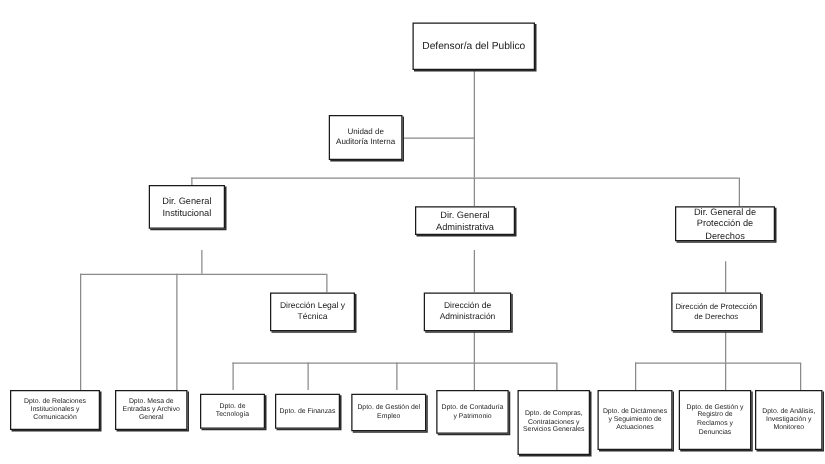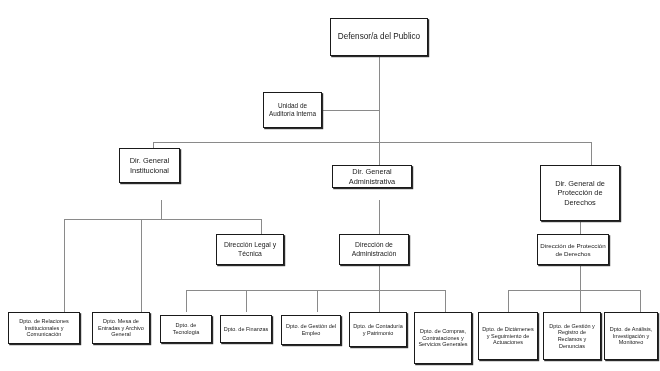--- a/index.html
+++ b/index.html
@@ -96,21 +96,21 @@
   </div>
 
   <div class="node lvl-dg" style="left:119px; top:148px; width:61px; height:35px;">
     <span class="label">Dir. General Institucional</span>
   </div>
 
   <div class="node lvl-dg" style="left:332px; top:165px; width:80px; height:23px;">
     <span class="label">Dir. General Administrativa</span>
   </div>
 
-  <div class="node lvl-dg" style="left:540px; top:165px; width:80px; height:56px;">
+  <div class="node lvl-dg" style="left:540px; top:165px; width:80px; height:28px;">
     <span class="label">Dir. General de Protección de Derechos</span>
   </div>
 
   <div class="node lvl-dir" style="left:216px; top:234px; width:68px; height:31px;">
     <span class="label">Dirección Legal y Técnica</span>
   </div>
 
   <div class="node lvl-dir" style="left:339px; top:234px; width:70px; height:31px;">
     <span class="label">Dirección de Administración</span>
   </div>

